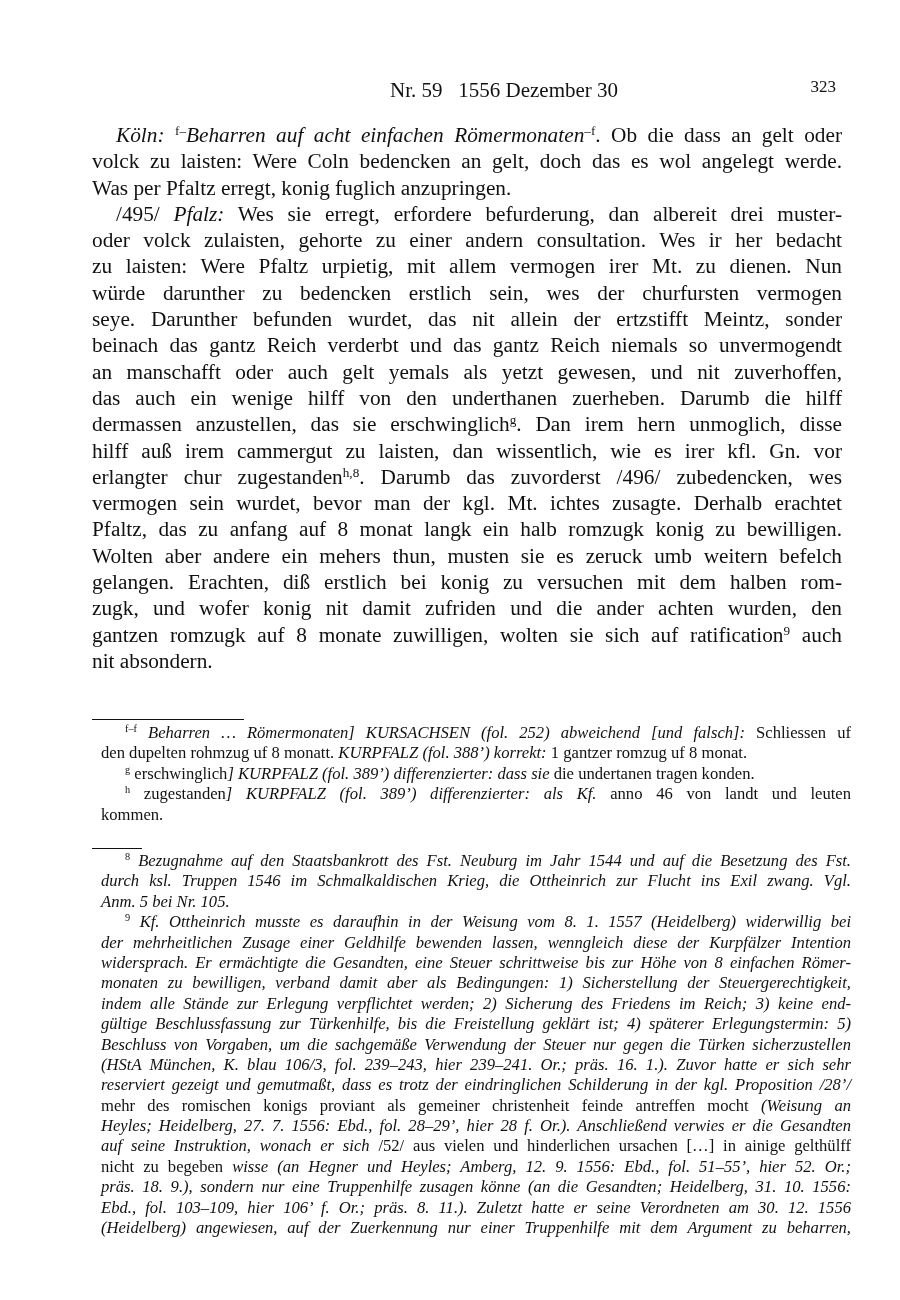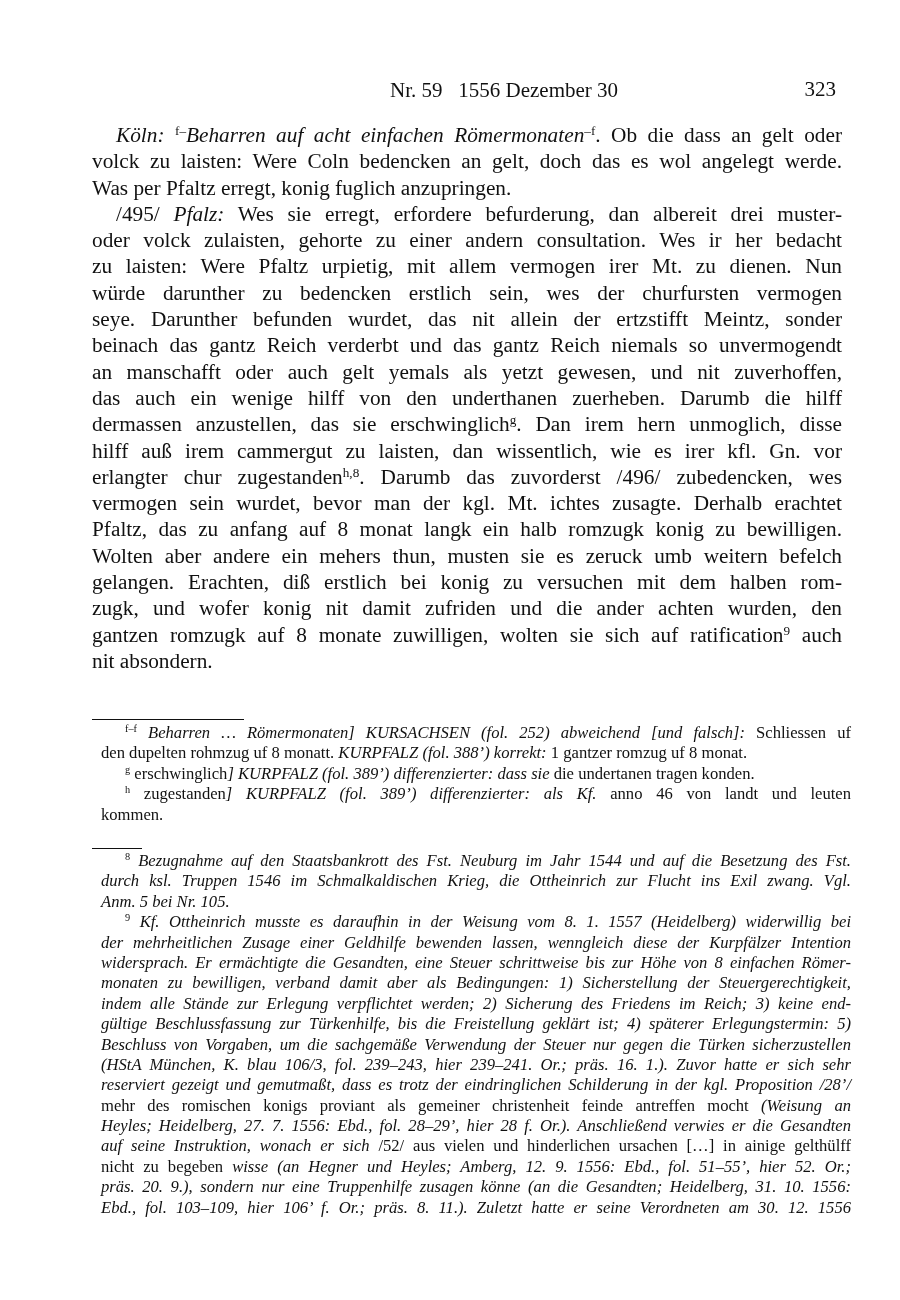--- a/index.html
+++ b/index.html
@@ -1,21 +1,21 @@
 <!DOCTYPE html>
 <html><head>
 <meta charset="utf-8">
 <style>
   html, body { margin:0; padding:0; background:#ffffff; }
   body { width:900px; height:1300px; position:relative; overflow:hidden;
          font-family:"Liberation Serif","DejaVu Serif",serif; color:#111; }
   .page { position:absolute; left:92px; top:0; width:750px; }
   .header { position:absolute; top:78px; left:0; width:750px; height:30px; }
   .header .title { position:absolute; left:262px; top:0; font-size:21px; white-space:pre;margin-left:36px; }
-  .header .pageno { position:absolute; right:6px; top:-1px; font-size:21px; }
+  .header .pageno { position:absolute; right:6px; top:-1px; font-size:17px; }
   .main { position:absolute; top:122px; left:0; width:750px; font-size:21.3px; line-height:26.3px; }
   .main .line { display:block; white-space:nowrap; text-align:justify; text-align-last:justify; height:26.3px; }
   .main .line.last { text-align-last:left; }
   .main .indent { padding-left:24px; }
   i { }
   sup { font-size:0.62em; line-height:0; vertical-align:0.55em; }
   .rule { position:absolute; left:0; height:1px; background:#111; }
   .notes { position:absolute; left:9px; width:750px; font-size:16.6px; line-height:20.4px; }
   .notes .line { display:block; white-space:nowrap; text-align:justify; text-align-last:justify; height:20.4px; }
   .notes .line.last { text-align-last:left; }
@@ -75,16 +75,17 @@
       <span class="line"><i>monaten zu bewilligen, verband damit aber als Bedingungen: 1) Sicherstellung der Steuergerechtigkeit,</i></span>
       <span class="line"><i>indem alle Stände zur Erlegung verpflichtet werden; 2) Sicherung des Friedens im Reich; 3) keine end-</i></span>
       <span class="line"><i>gültige Beschlussfassung zur Türkenhilfe, bis die Freistellung geklärt ist; 4) späterer Erlegungstermin: 5)</i></span>
       <span class="line"><i>Beschluss von Vorgaben, um die sachgemäße Verwendung der Steuer nur gegen die Türken sicherzustellen</i></span>
       <span class="line"><i>(HStA München, K. blau 106/3, fol. 239–243, hier 239–241. Or.; präs. 16. 1.). Zuvor hatte er sich sehr</i></span>
       <span class="line"><i>reserviert gezeigt und gemutmaßt, dass es trotz der eindringlichen Schilderung in der kgl. Proposition /28’/</i></span>
       <span class="line"><span>mehr des romischen konigs proviant als gemeiner christenheit feinde antreffen mocht </span><i>(Weisung an</i></span>
       <span class="line"><i>Heyles; Heidelberg, 27. 7. 1556: Ebd., fol. 28–29’, hier 28 f. Or.). Anschließend verwies er die Gesandten</i></span>
       <span class="line"><i>auf seine Instruktion, wonach er sich</i><span> /52/ aus vielen und hinderlichen ursachen […] in ainige gelthülff</span></span>
       <span class="line"><span>nicht zu begeben </span><i>wisse (an Hegner und Heyles; Amberg, 12. 9. 1556: Ebd., fol. 51–55’, hier 52. Or.;</i></span>
-      <span class="line"><i>präs. 20. 9.), sondern nur eine Truppenhilfe zusagen könne (an die Gesandten; Heidelberg, 31. 10. 1556:</i></span>
+      <span class="line"><i>präs. 18. 9.), sondern nur eine Truppenhilfe zusagen könne (an die Gesandten; Heidelberg, 31. 10. 1556:</i></span>
       <span class="line"><i>Ebd., fol. 103–109, hier 106’ f. Or.; präs. 8. 11.). Zuletzt hatte er seine Verordneten am 30. 12. 1556</i></span>
+      <span class="line"><i>(Heidelberg) angewiesen, auf der Zuerkennung nur einer Truppenhilfe mit dem Argument zu beharren,</i></span>
     </div>
 </div>
 
 </body></html>

